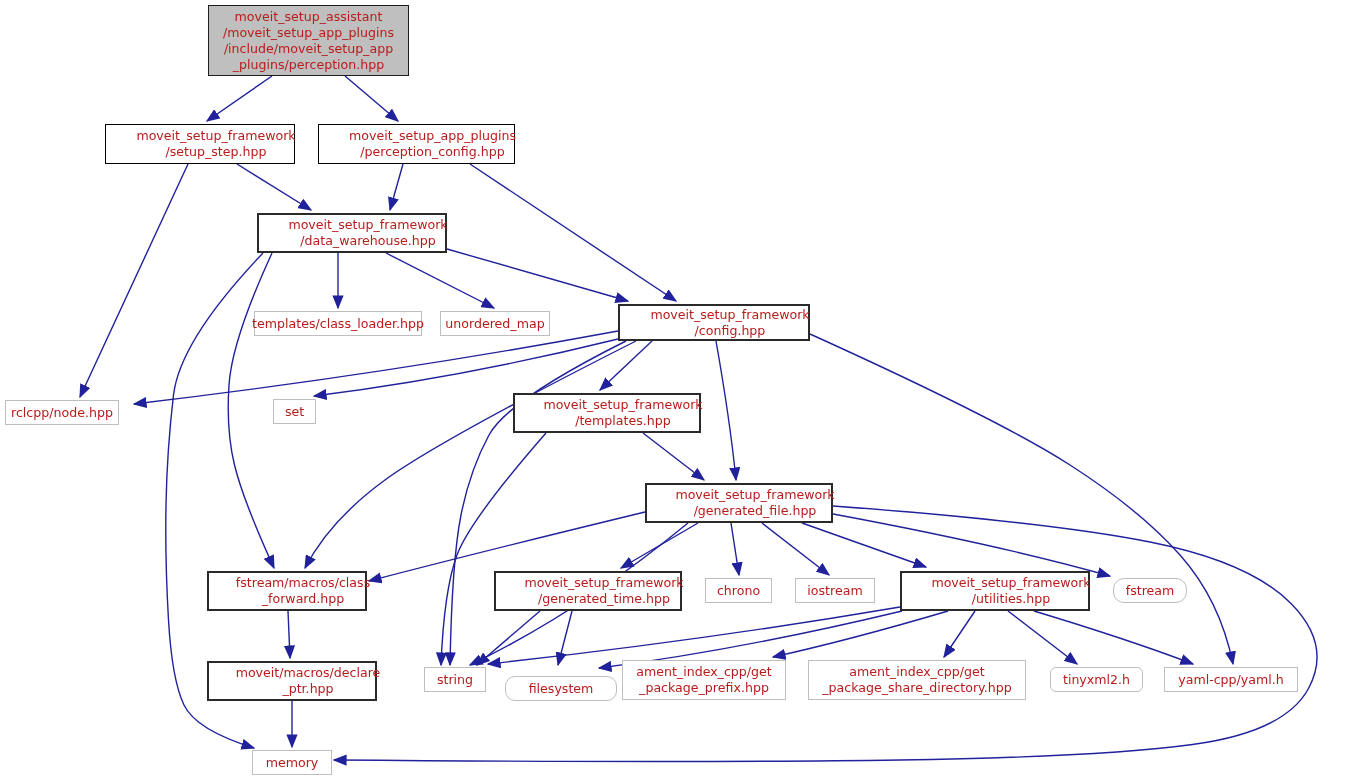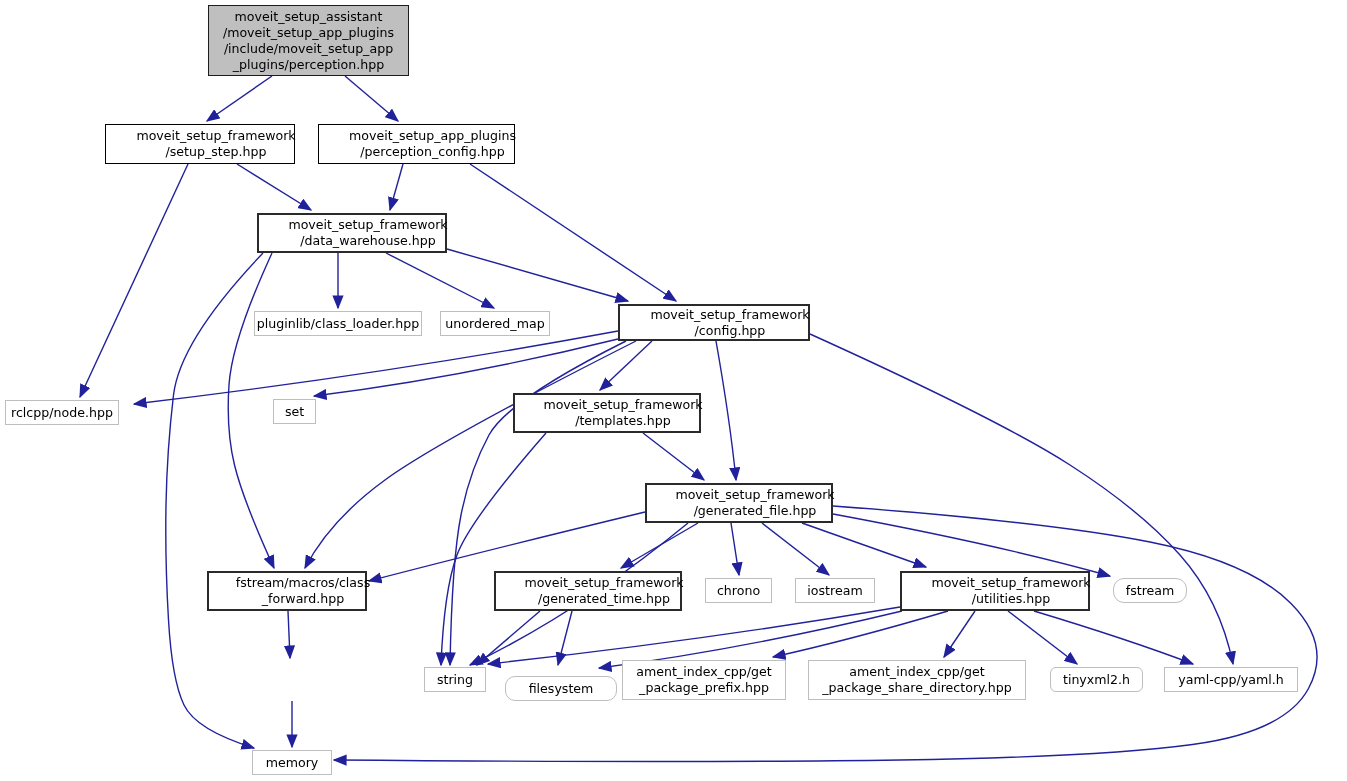--- a/index.html
+++ b/index.html
@@ -1,21 +1,21 @@
 <!DOCTYPE html>
 <html><head>
 <meta charset="utf-8">
 <style>
   html,body{margin:0;padding:0;background:#ffffff;}
   #canvas{position:relative;width:1347px;height:781px;background:#ffffff;
           font-family:"DejaVu Sans","Liberation Sans",sans-serif;overflow:hidden;}
   #edge-layer{position:absolute;left:0;top:0;width:1347px;height:781px;}
   #node-layer{position:absolute;left:0;top:0;width:1347px;height:781px;pointer-events:none;}
   .gnode{position:absolute;display:flex;flex-direction:column;align-items:center;justify-content:center;
-         box-sizing:border-box;background:#ffffff;color:#000000;text-align:center;
+         box-sizing:border-box;background:#ffffff;color:#b91c1c;text-align:center;
          font-size:12.6px;line-height:16px;white-space:nowrap;pointer-events:auto;}
   .gnode.root{background:#bfbfbf;border:1.6px solid #1d1d1d;}
   .gnode.internal{border:1.4px solid #000000;cursor:pointer;padding-left:32px;}
   .gnode.internal.bold{border:2px solid #2a2a2a;}
   .gnode.external{border:1px solid #bebebe;}
   .gnode span{display:block;}
 </style>
 </head>
 <body>
 
@@ -78,21 +78,21 @@
       </div>
       <div class="gnode internal" style="left: 318px; top: 124px; width: 197px; height: 40px;">
         <span>moveit_setup_app_plugins</span>
         <span>/perception_config.hpp</span>
       </div>
       <div class="gnode internal bold" style="left: 257px; top: 213px; width: 190px; height: 40px;">
         <span>moveit_setup_framework</span>
         <span>/data_warehouse.hpp</span>
       </div>
       <div class="gnode external" style="left: 254px; top: 311px; width: 168px; height: 25px;">
-        <span>pluginlib/class_loader.hpp</span>
+        <span>templates/class_loader.hpp</span>
       </div>
       <div class="gnode external" style="left: 440px; top: 311px; width: 110px; height: 25px;">
         <span>unordered_map</span>
       </div>
       <div class="gnode internal bold" style="left: 618px; top: 304px; width: 192px; height: 37px;">
         <span>moveit_setup_framework</span>
         <span>/config.hpp</span>
       </div>
       <div class="gnode external" style="left: 5px; top: 400px; width: 114px; height: 25px;">
         <span>rclcpp/node.hpp</span>
@@ -122,20 +122,24 @@
       <div class="gnode external" style="left: 795px; top: 578px; width: 80px; height: 25px;">
         <span>iostream</span>
       </div>
       <div class="gnode internal bold" style="left: 900px; top: 571px; width: 190px; height: 40px;">
         <span>moveit_setup_framework</span>
         <span>/utilities.hpp</span>
       </div>
       <div class="gnode external" style="left: 1113px; top: 578px; width: 74px; height: 25px; border-radius: 11px;">
         <span>fstream</span>
       </div>
+      <div class="gnode internal bold" style="left: 207px; top: 661px; width: 170px; height: 40px;">
+        <span>moveit/macros/declare</span>
+        <span>_ptr.hpp</span>
+      </div>
       <div class="gnode external" style="left: 424px; top: 667px; width: 62px; height: 25px;">
         <span>string</span>
       </div>
       <div class="gnode external" style="left: 505px; top: 676px; width: 112px; height: 25px; border-radius: 10px;">
         <span>filesystem</span>
       </div>
       <div class="gnode external" style="left: 622px; top: 660px; width: 164px; height: 40px;">
         <span>ament_index_cpp/get</span>
         <span>_package_prefix.hpp</span>
       </div>

